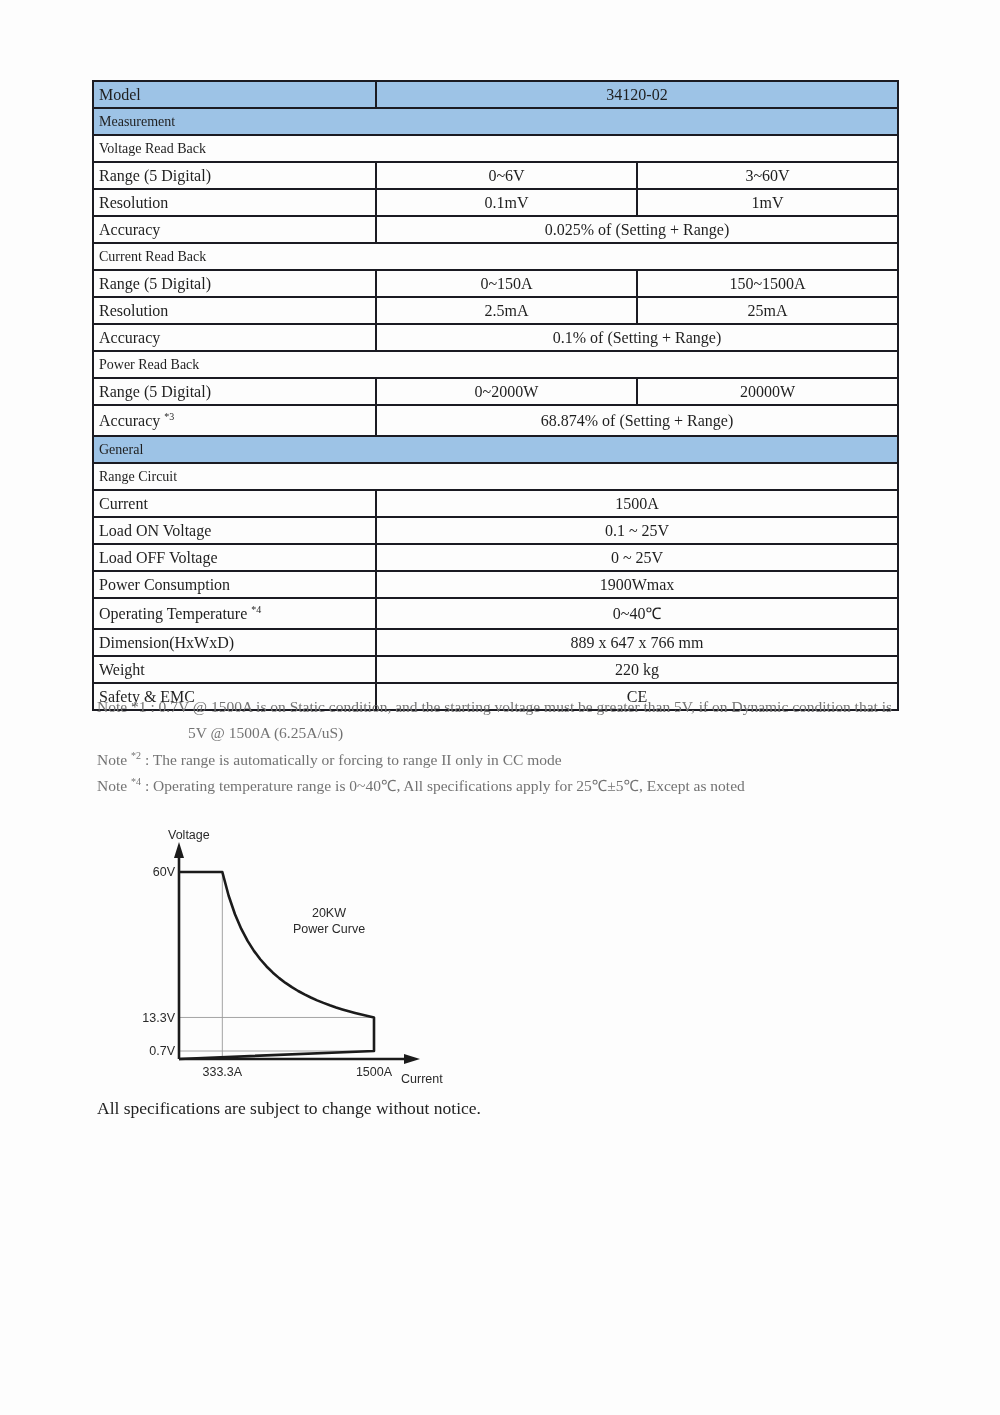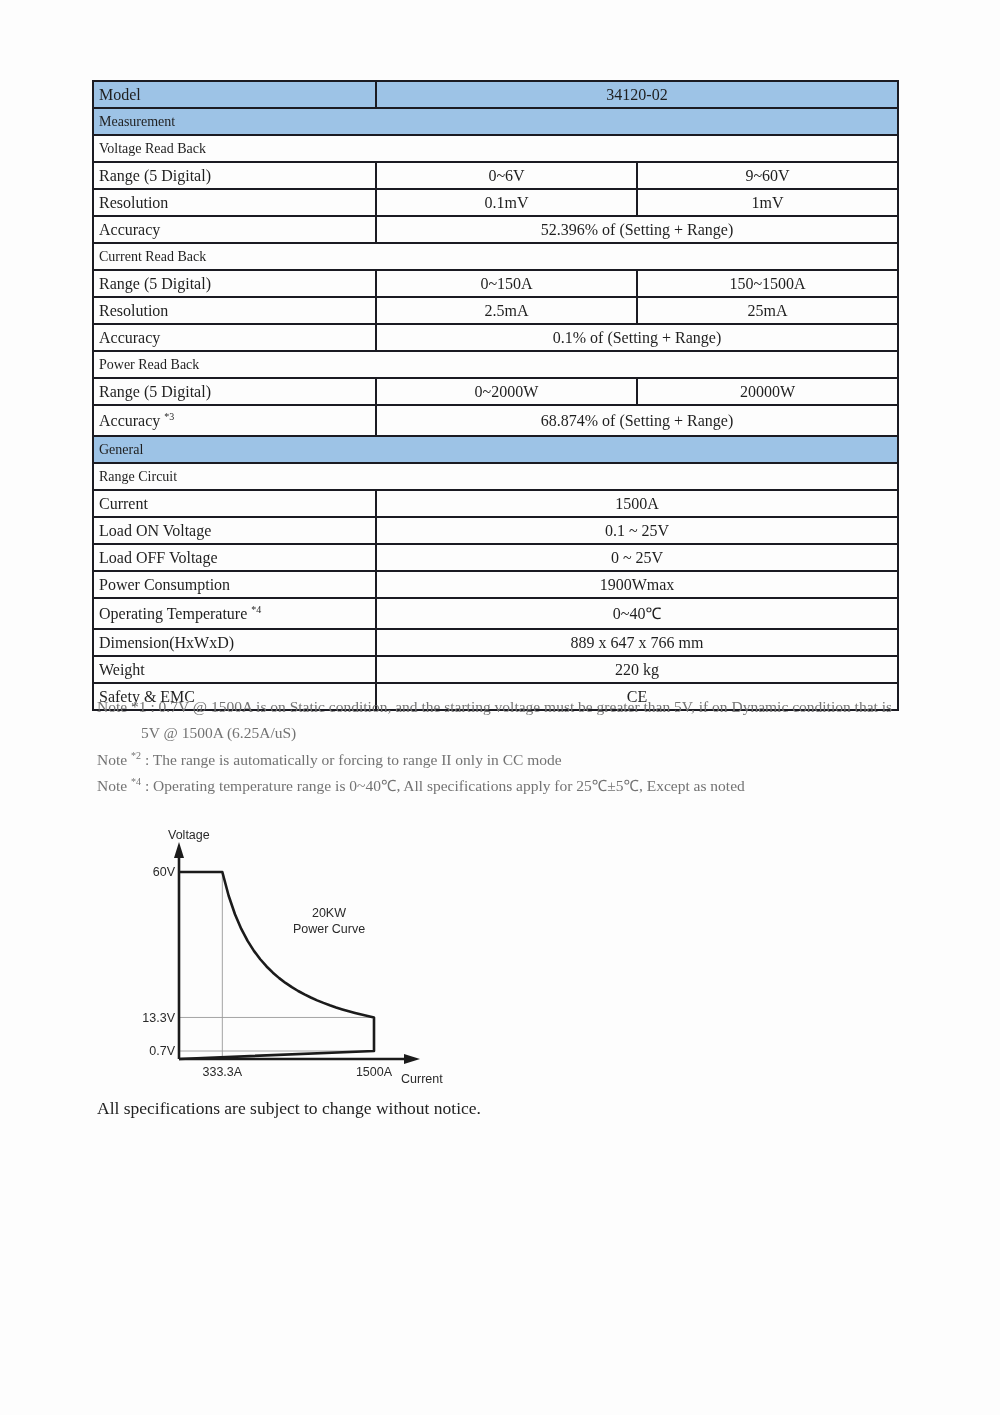--- a/index.html
+++ b/index.html
@@ -38,21 +38,21 @@
   tr.tr-band td, tr.tr-section td{font-size:14px;}
   tr.tall td{height:27px;}
   sup{font-size:10px;vertical-align:super;line-height:0;}
 
   
   .notes{
     position:absolute;left:97px;top:697px;width:815px;
     font-size:15.5px;color:#737373;
   }
   .note{margin:0 0 7px 0;line-height:1.25;}
-  .note-cont{margin-left:44px;margin-top:7px;}
+  .note-cont{margin-left:91px;margin-top:7px;}
 
   
   .chart-wrap{position:absolute;left:130px;top:826px;}
   svg text{
     font-family:"Liberation Sans", sans-serif;
     font-size:12.5px;
     fill:#2a2a2a;
   }
 
   
@@ -79,30 +79,30 @@
         </tr>
         <tr class="tr-band">
           <td class="lbl" colspan="3">Measurement</td>
         </tr>
         <tr class="tr-section">
           <td class="lbl" colspan="3">Voltage Read Back</td>
         </tr>
         <tr class="tr-r3">
           <td class="lbl">Range (5 Digital)</td>
           <td class="val">0~6V</td>
-          <td class="val">9~60V</td>
+          <td class="val">3~60V</td>
         </tr>
         <tr class="tr-r3">
           <td class="lbl">Resolution</td>
           <td class="val">0.1mV</td>
           <td class="val">1mV</td>
         </tr>
         <tr class="tr-r2">
           <td class="lbl">Accuracy</td>
-          <td class="val" colspan="2">52.396% of (Setting + Range)</td>
+          <td class="val" colspan="2">0.025% of (Setting + Range)</td>
         </tr>
         <tr class="tr-section">
           <td class="lbl" colspan="3">Current Read Back</td>
         </tr>
         <tr class="tr-r3">
           <td class="lbl">Range (5 Digital)</td>
           <td class="val">0~150A</td>
           <td class="val">150~1500A</td>
         </tr>
         <tr class="tr-r3">

